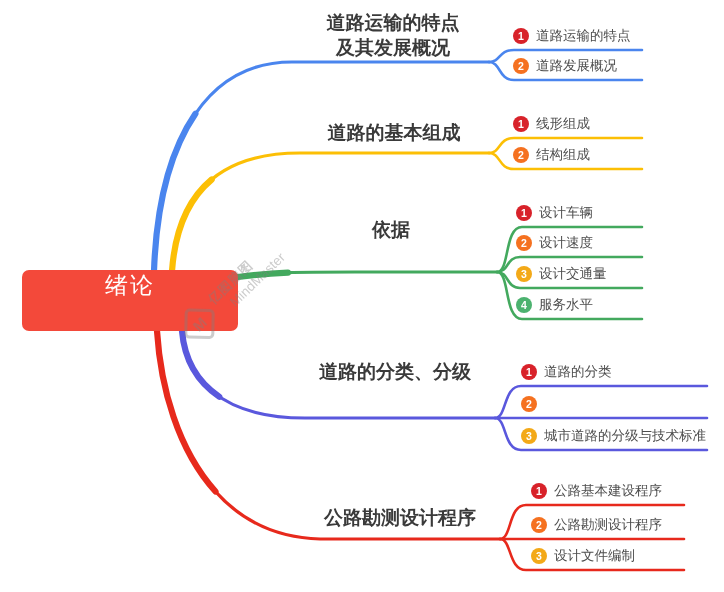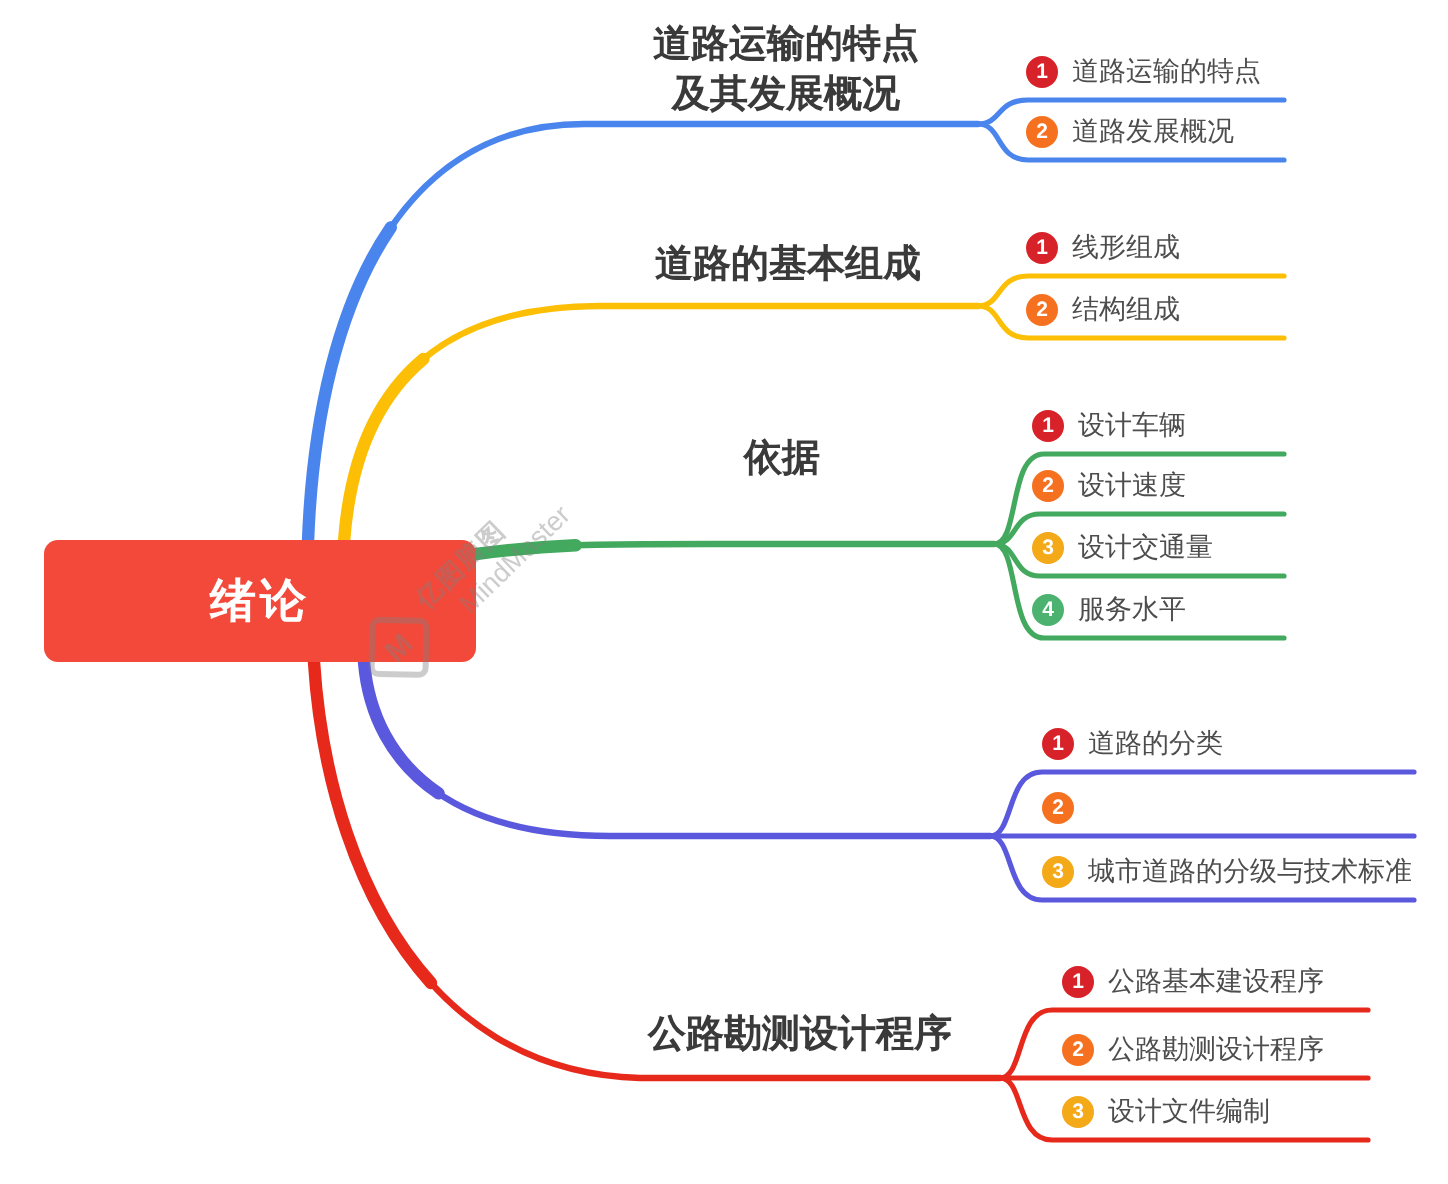--- a/index.html
+++ b/index.html
@@ -15,22 +15,22 @@
   }
   .connectors{position:absolute;left:0;top:0;}
   .connectors path{fill:none;stroke-linecap:round;stroke-linejoin:round;}
   .connectors path.main{stroke-width:3.2;}
   .connectors path.thick{stroke-width:6.2;}
   .connectors path.sub{stroke-width:2.6;}
 
   .root-node{
     position:absolute;left:22px;top:270px;width:216px;height:61px;
     border-radius:7px;
-    display:flex;align-items:center;justify-content:center;
-    color:#ffffff;font-size:23px;font-weight:bold;letter-spacing:2px;
+    display:flex;justify-content:center;
+    color:#ffffff;font-size:23px;font-weight:normal;letter-spacing:2px;
   }
   .blabel{
     position:absolute;text-align:center;
     font-size:19px;font-weight:bold;color:#3a3a3a;line-height:25px;
     white-space:nowrap;
   }
   .child{
     position:absolute;height:22px;
     display:flex;align-items:center;gap:7px;white-space:nowrap;
   }
@@ -114,20 +114,21 @@
     <div>道路运输的特点</div>
     <div>及其发展概况</div>
   </div>
   <div class="blabel" style="left:304px;top:120px;width:180px">
     <div>道路的基本组成</div>
   </div>
   <div class="blabel" style="left:301px;top:217px;width:180px">
     <div>依据</div>
   </div>
   <div class="blabel" style="left:300px;top:359px;width:190px">
+    <div>道路的分类、分级</div>
   </div>
   <div class="blabel" style="left:305px;top:505px;width:190px">
     <div>公路勘测设计程序</div>
   </div>
 
   <div class="child" style="left:513px;top:25px">
     <span class="badge" style="background-color: rgb(216, 34, 42);">1</span>
     <span class="child-text">道路运输的特点</span>
   </div>
   <div class="child" style="left:513px;top:55px">

